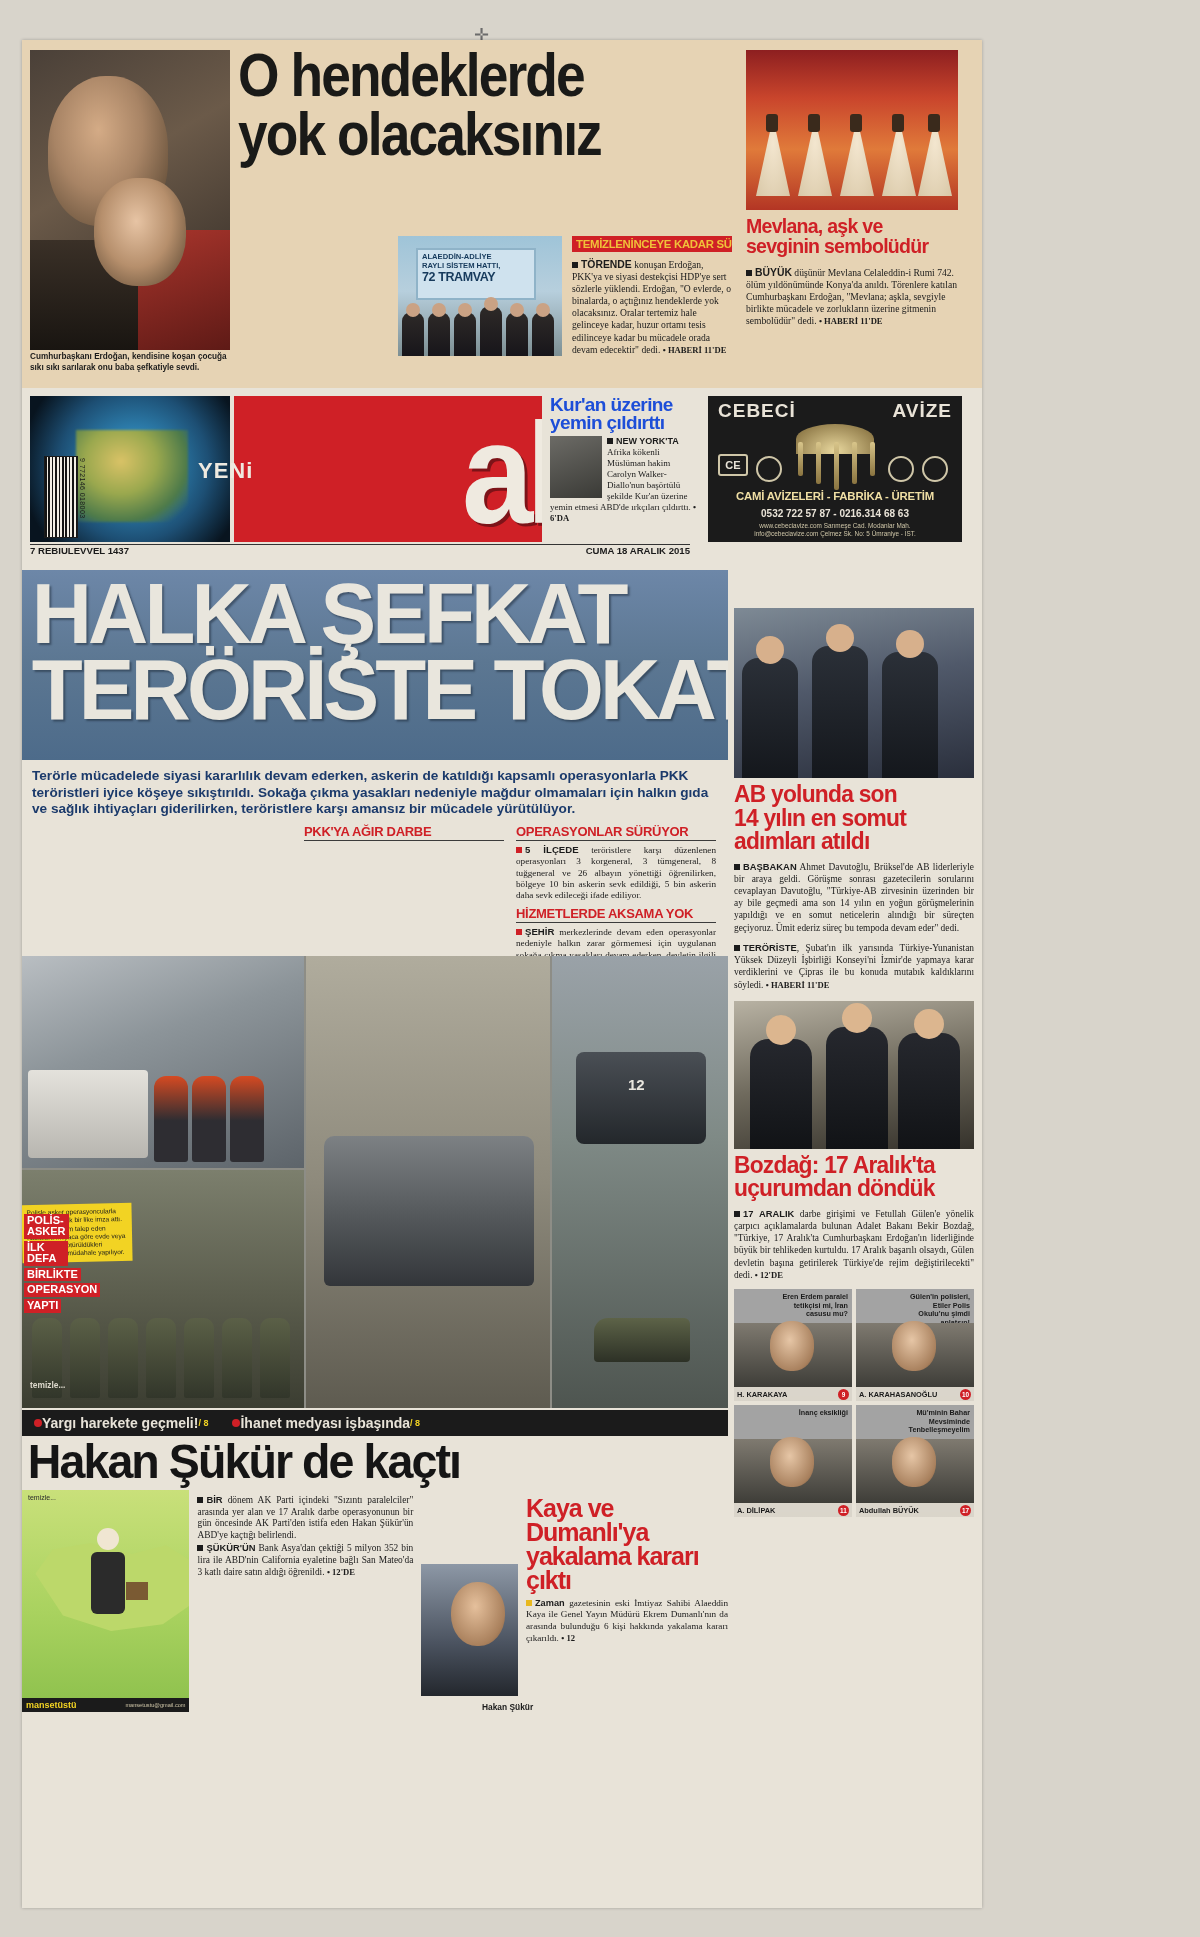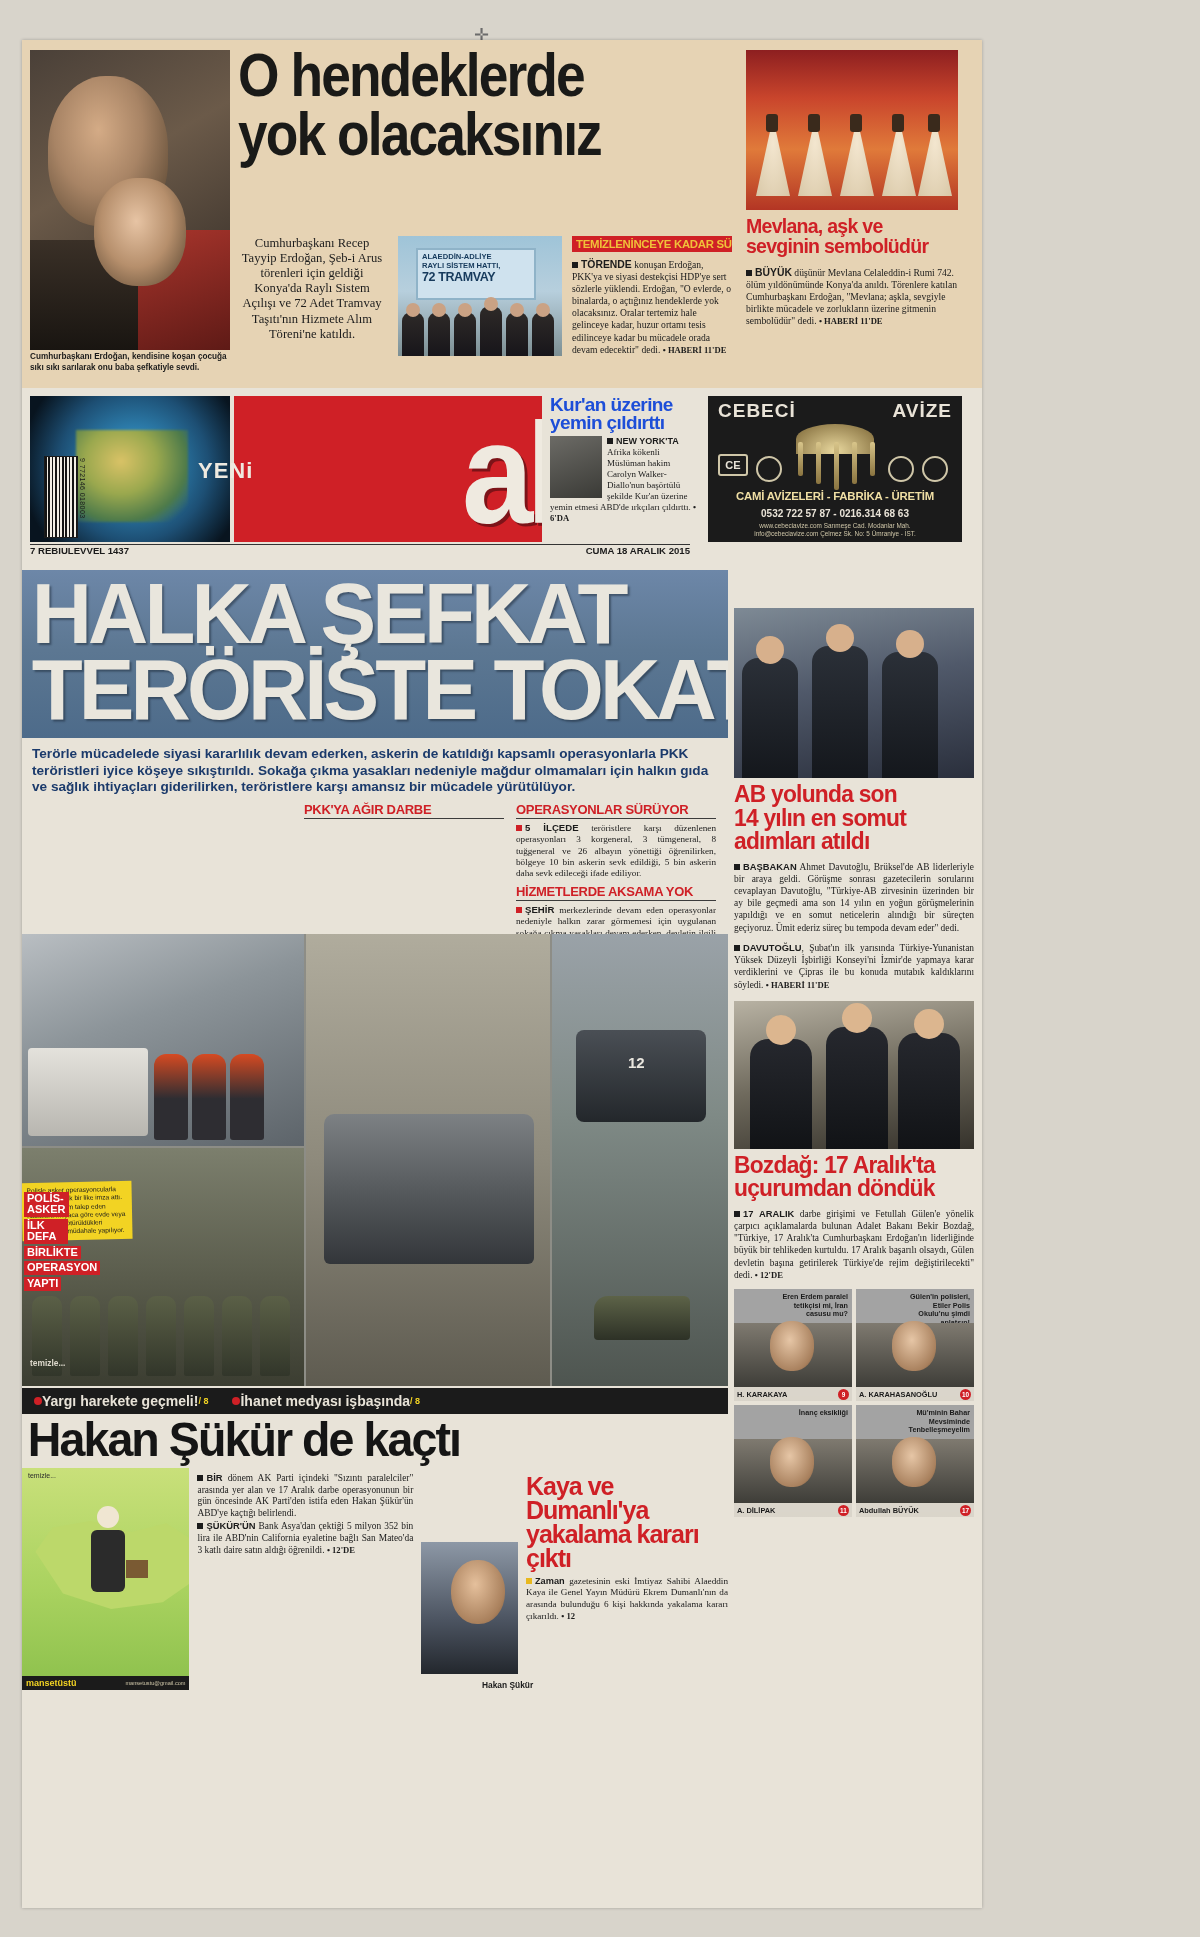--- a/index.html
+++ b/index.html
@@ -260,21 +260,21 @@
     text-align: center; font-weight: 900; font-size: 10px; color: #e9e3d7;
   }
   .cebeci .small {
     position: absolute; left: 0; top: 126px; width: 100%;
     text-align: center; font-size: 6.4px; color: #cfc6a8; line-height: 1.3;
   }
 
   
   .mainblock { position: relative; margin-top: 2px; }
   .bighead {
-    position: relative; width: 706px; height: 168px;
+    position: relative; width: 706px; height: 190px;
     background: linear-gradient(180deg,#6d87a8 0%, #5c7792 48%, #4d6b8a 100%);
     overflow: hidden;
   }
   .bighead .t {
     color: #e9e6dd; font-weight: 900; letter-spacing: -4px; line-height: .88;
     font-size: 86px; padding-left: 10px;
     transform: scaleX(.97); transform-origin: left top;
     white-space: nowrap;
     text-shadow: 2px 2px 2px rgba(20,30,45,.45);
   }
@@ -512,21 +512,20 @@
         <div class="face-a"></div>
         <div class="face-b"></div>
       </div>
       <div class="hero-cap">Cumhurbaşkanı Erdoğan, kendisine koşan çocuğa sıkı sıkı sarılarak onu baba şefkatiyle sevdi.</div>
 
       <div class="mainhead">
         <div class="l l1">O hendeklerde</div>
         <div class="l l2">yok olacaksınız</div>
       </div>
 
-      <div class="lead-col">Cumhurbaşkanı Recep Tayyip Erdoğan, Şeb-i Arus törenleri için geldiği Konya'da Raylı Sistem Açılışı ve 72 Adet Tramvay Taşıtı'nın Hizmete Alım Töreni'ne katıldı.</div>
 
       <div class="tram-photo">
         <div class="sign">
           <div>ALAEDDİN-ADLİYE</div>
           <div>RAYLI SİSTEM HATTI,</div>
           <div class="big">72 TRAMVAY</div>
         </div>
         <div class="crowd">
           <div class="p" style="left:4px"></div>
           <div class="p" style="left:30px"></div>
@@ -744,21 +743,21 @@
       </div>
       <h2>
         <span>AB yolunda son</span><br>
         <span>14 yılın en somut</span><br>
         <span>adımları atıldı</span>
       </h2>
       <p>
         <span class="sq"></span><b>BAŞBAKAN</b><span> Ahmet Davutoğlu, Brüksel'de AB liderleriyle bir araya geldi. Görüşme sonrası gazetecilerin sorularını cevaplayan Davutoğlu, "Türkiye-AB zirvesinin üzerinden bir ay bile geçmedi ama son 14 yılın en yoğun görüşmelerinin yapıldığı ve en somut neticelerin alındığı bir süreçten geçiyoruz. Ümit ederiz süreç bu tempoda devam eder" dedi.</span>
       </p>
       <p>
-        <span class="sq"></span><b>DAVUTOĞLU</b><span>, Şubat'ın ilk yarısında Türkiye-Yunanistan Yüksek Düzeyli İşbirliği Konseyi'ni İzmir'de yapmaya karar verdiklerini ve Çipras ile bu konuda mutabık kaldıklarını söyledi.</span>
+        <span class="sq"></span><b>TERÖRİSTE</b><span>, Şubat'ın ilk yarısında Türkiye-Yunanistan Yüksek Düzeyli İşbirliği Konseyi'ni İzmir'de yapmaya karar verdiklerini ve Çipras ile bu konuda mutabık kaldıklarını söyledi.</span>
         <span class="ref">• HABERİ 11'DE</span>
       </p>
 
       <div class="rail-photo2">
         <div class="p2" style="left:16px"></div>
         <div class="p2" style="left:92px;height:122px"></div>
         <div class="p2" style="left:164px;height:116px"></div>
       </div>
       <h2>
         <span>Bozdağ: 17 Aralık'ta</span><br>

